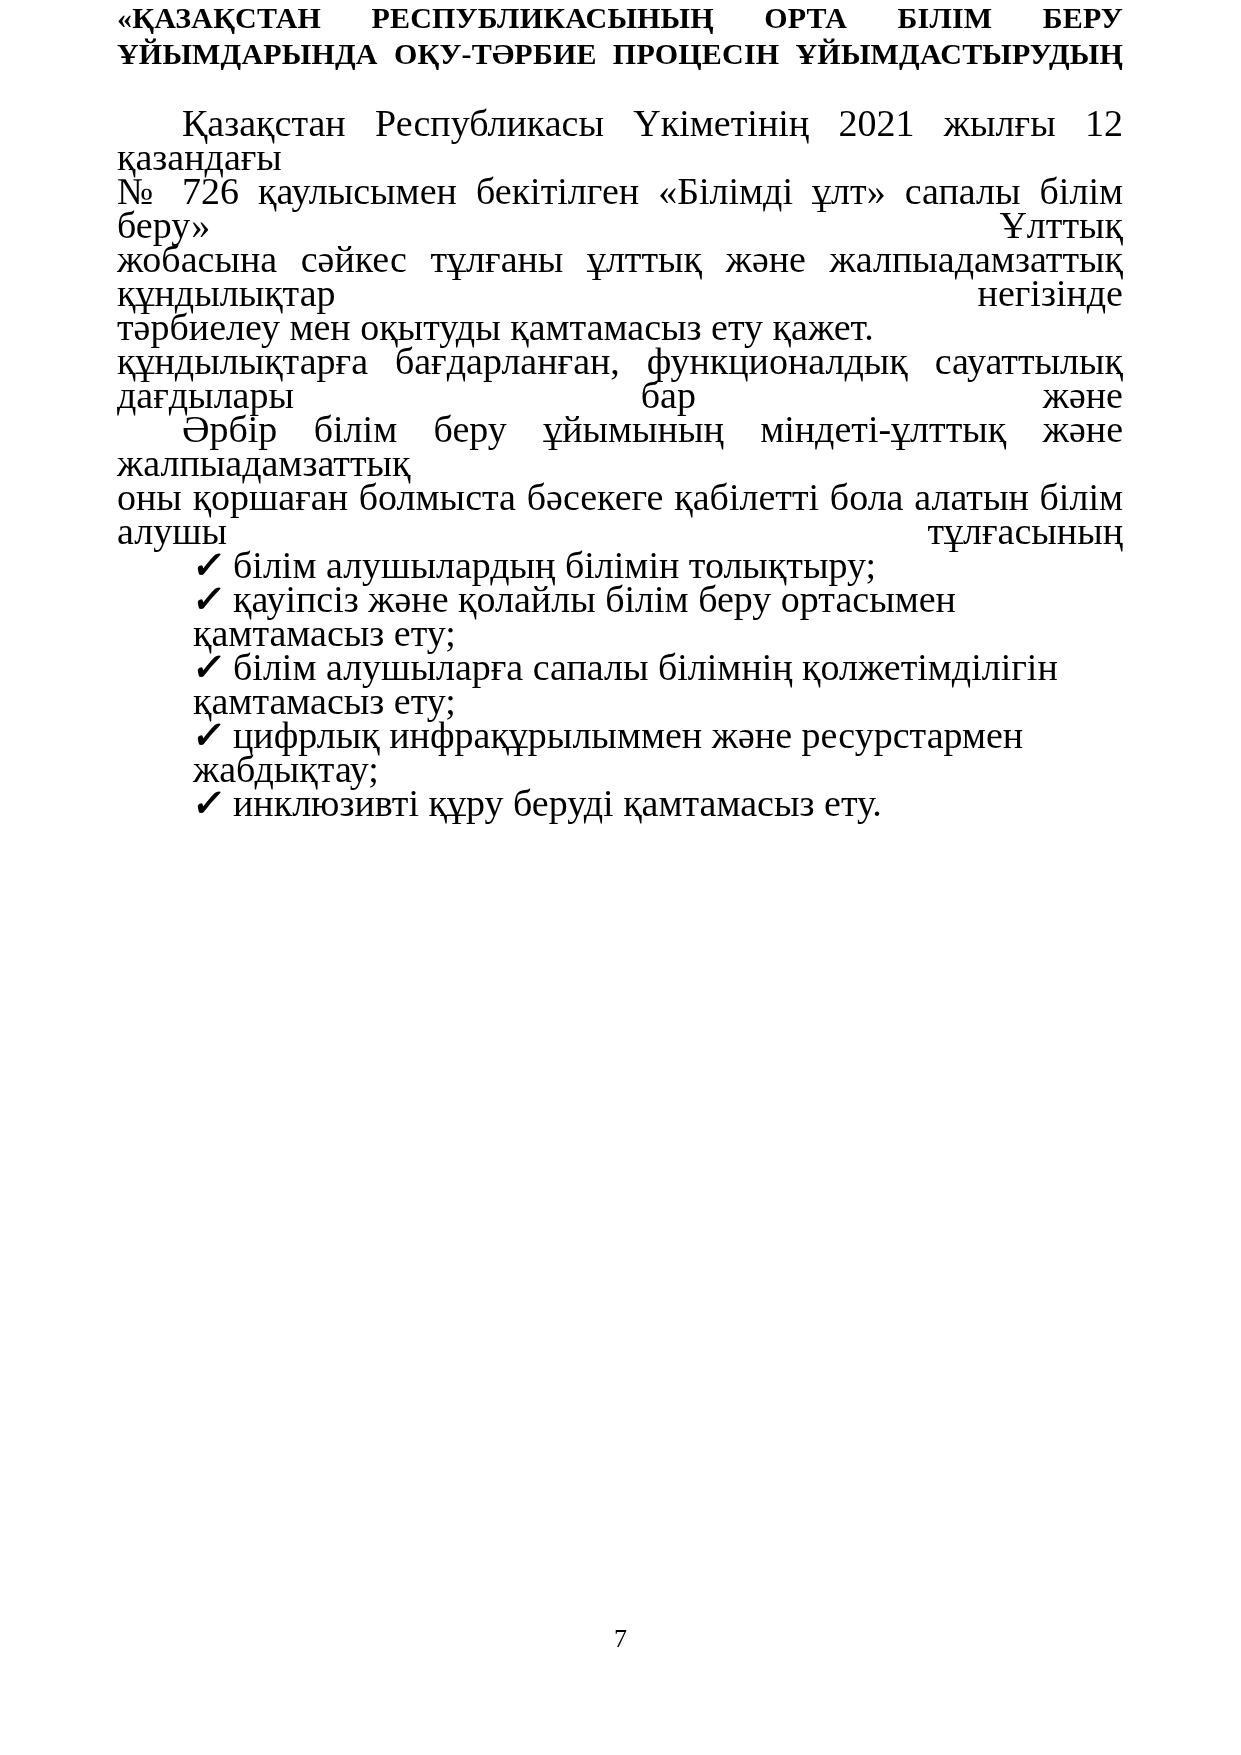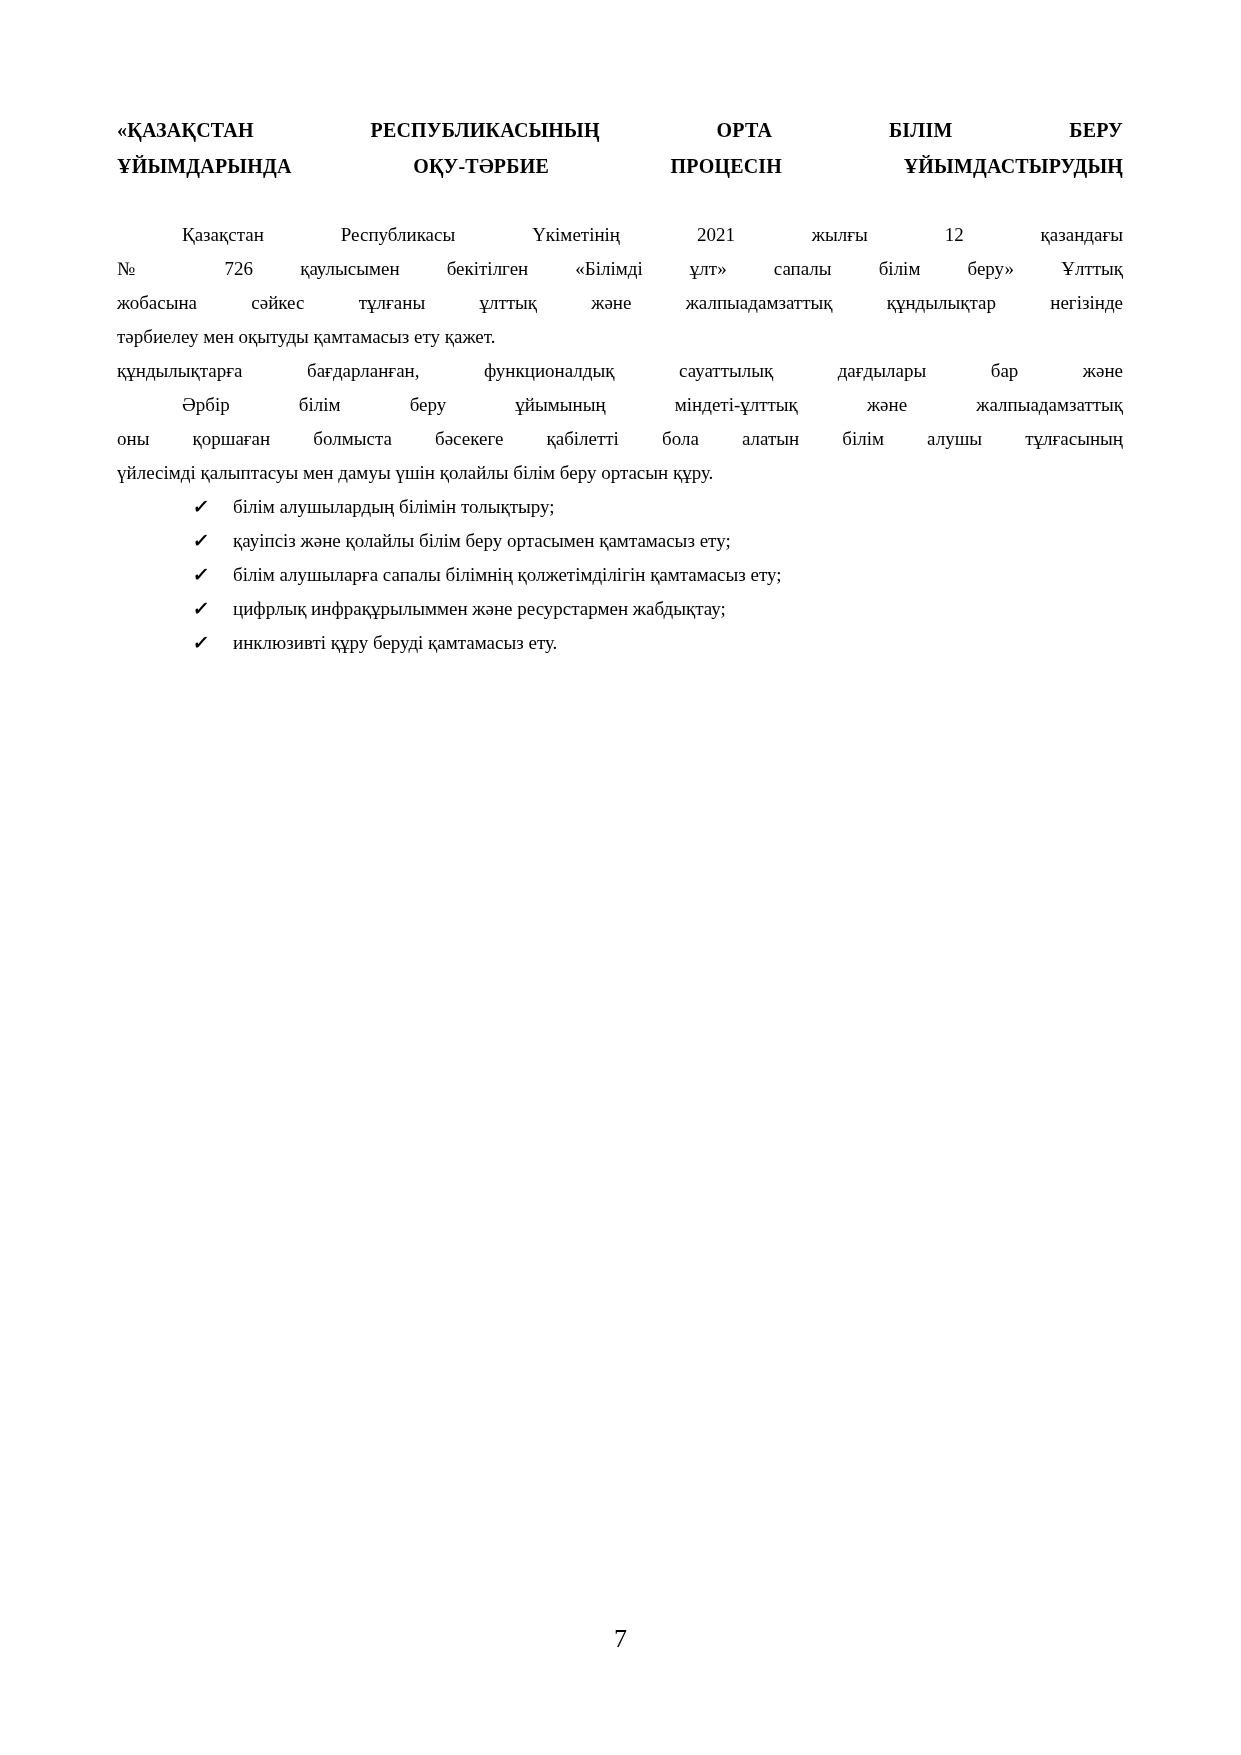--- a/index.html
+++ b/index.html
@@ -18,38 +18,37 @@
     overflow: hidden;
   }
   .content {
     position: absolute;
     left: 117px;
     top: 0;
     width: 1006px;
   }
   
   .title {
-    margin-top: 112px;
-    font-size: 20px;
+    font-size: 30px;
     font-weight: bold;
     line-height: 36px;
     letter-spacing: 0.2px;
   }
   .title .line {
     text-align: justify;
     text-align-last: justify;
   }
   .title .line.last {
     text-align: left;
     text-align-last: left;
   }
   
   .body-text {
     margin-top: 34px;
-    font-size: 19px;
+    font-size: 38px;
     line-height: 34px;
   }
   .para .line {
     text-align: justify;
     text-align-last: justify;
     white-space: normal;
   }
   .para .line.first {
     text-indent: 65px;
   }
@@ -102,21 +101,20 @@
         <div class="line first">Қазақстан Республикасы Үкіметінің 2021 жылғы 12 қазандағы</div>
         <div class="line">№ 726 қаулысымен бекітілген «Білімді ұлт» сапалы білім беру» Ұлттық</div>
         <div class="line">жобасына сәйкес тұлғаны ұлттық және жалпыадамзаттық құндылықтар негізінде</div>
         <div class="line last">тәрбиелеу мен оқытуды қамтамасыз ету қажет.</div>
       </div>
 
       <div class="para">
         <div class="line">құндылықтарға бағдарланған, функционалдық сауаттылық дағдылары бар және</div>
         <div class="line first">Әрбір білім беру ұйымының міндеті-ұлттық және жалпыадамзаттық</div>
         <div class="line">оны қоршаған болмыста бәсекеге қабілетті бола алатын білім алушы тұлғасының</div>
-        <div class="line last">үйлесімді қалыптасуы мен дамуы үшін қолайлы білім беру ортасын құру.</div>
       </div>
 
 
       <ul class="bullet-list">
         <li class="bullet">
           <span class="check">✓</span><span>білім алушылардың білімін толықтыру;</span>
         </li>
         <li class="bullet">
           <span class="check">✓</span><span>қауіпсіз және қолайлы білім беру ортасымен қамтамасыз ету;</span>
         </li>

